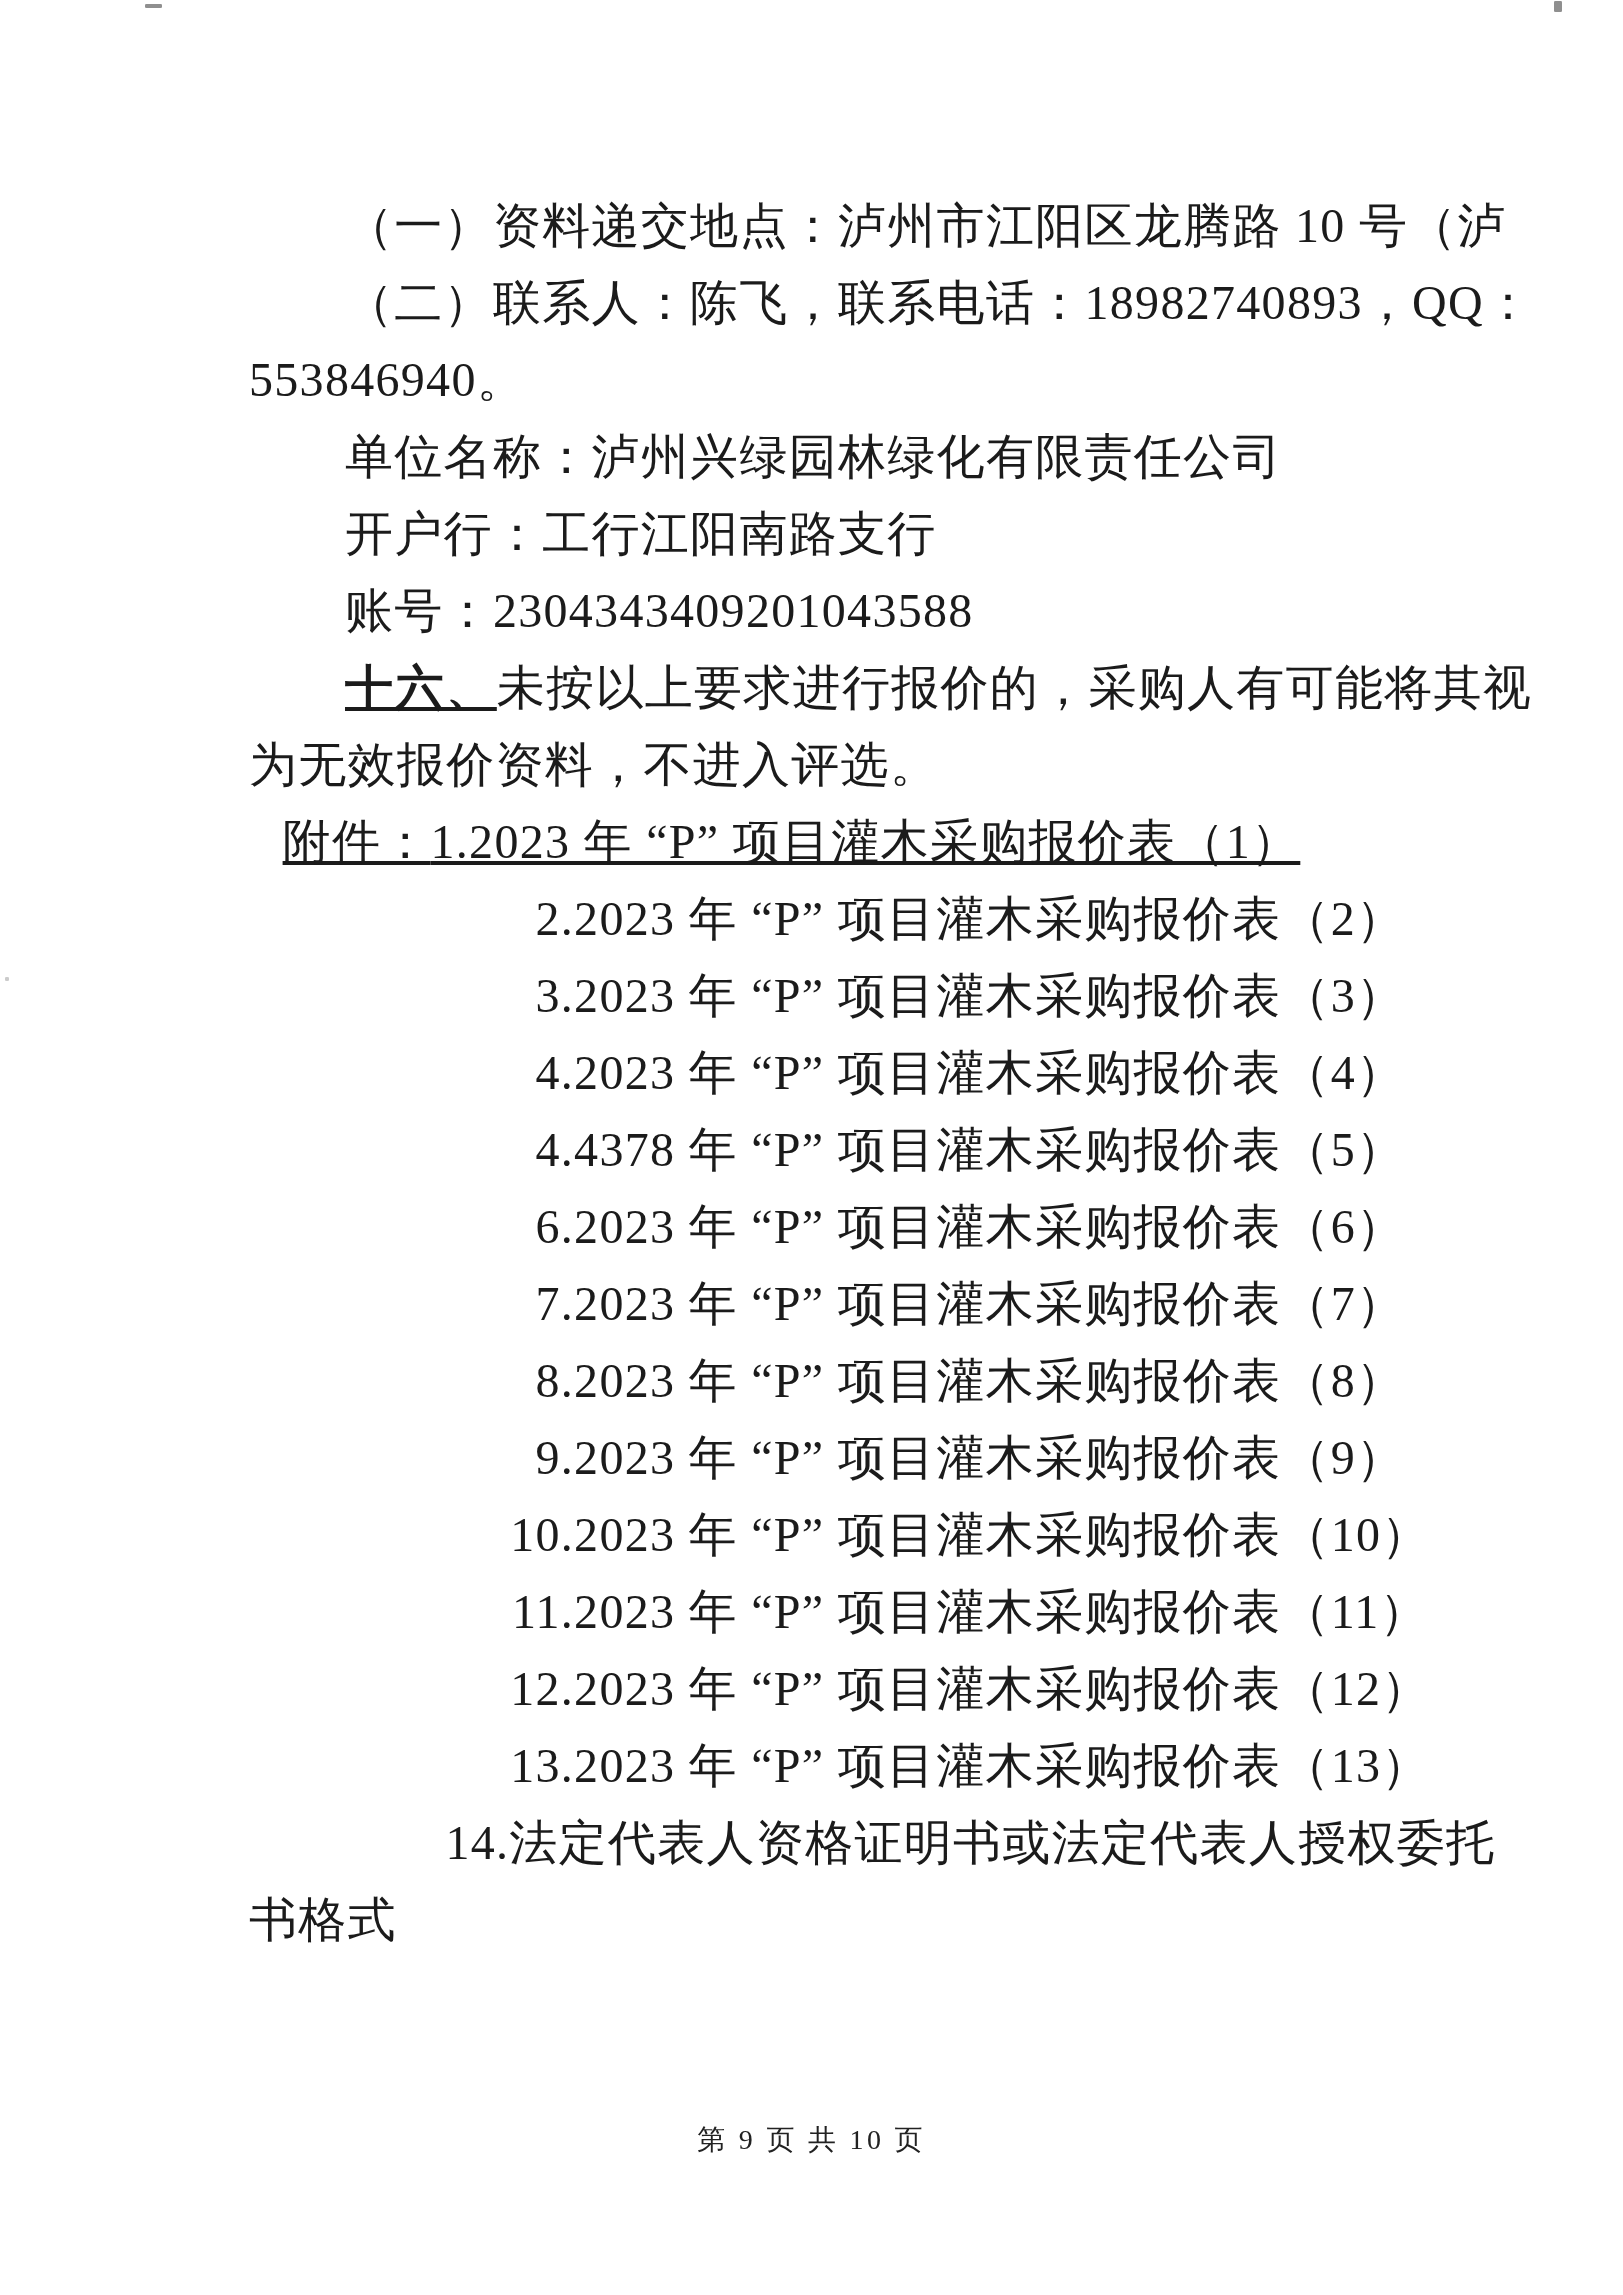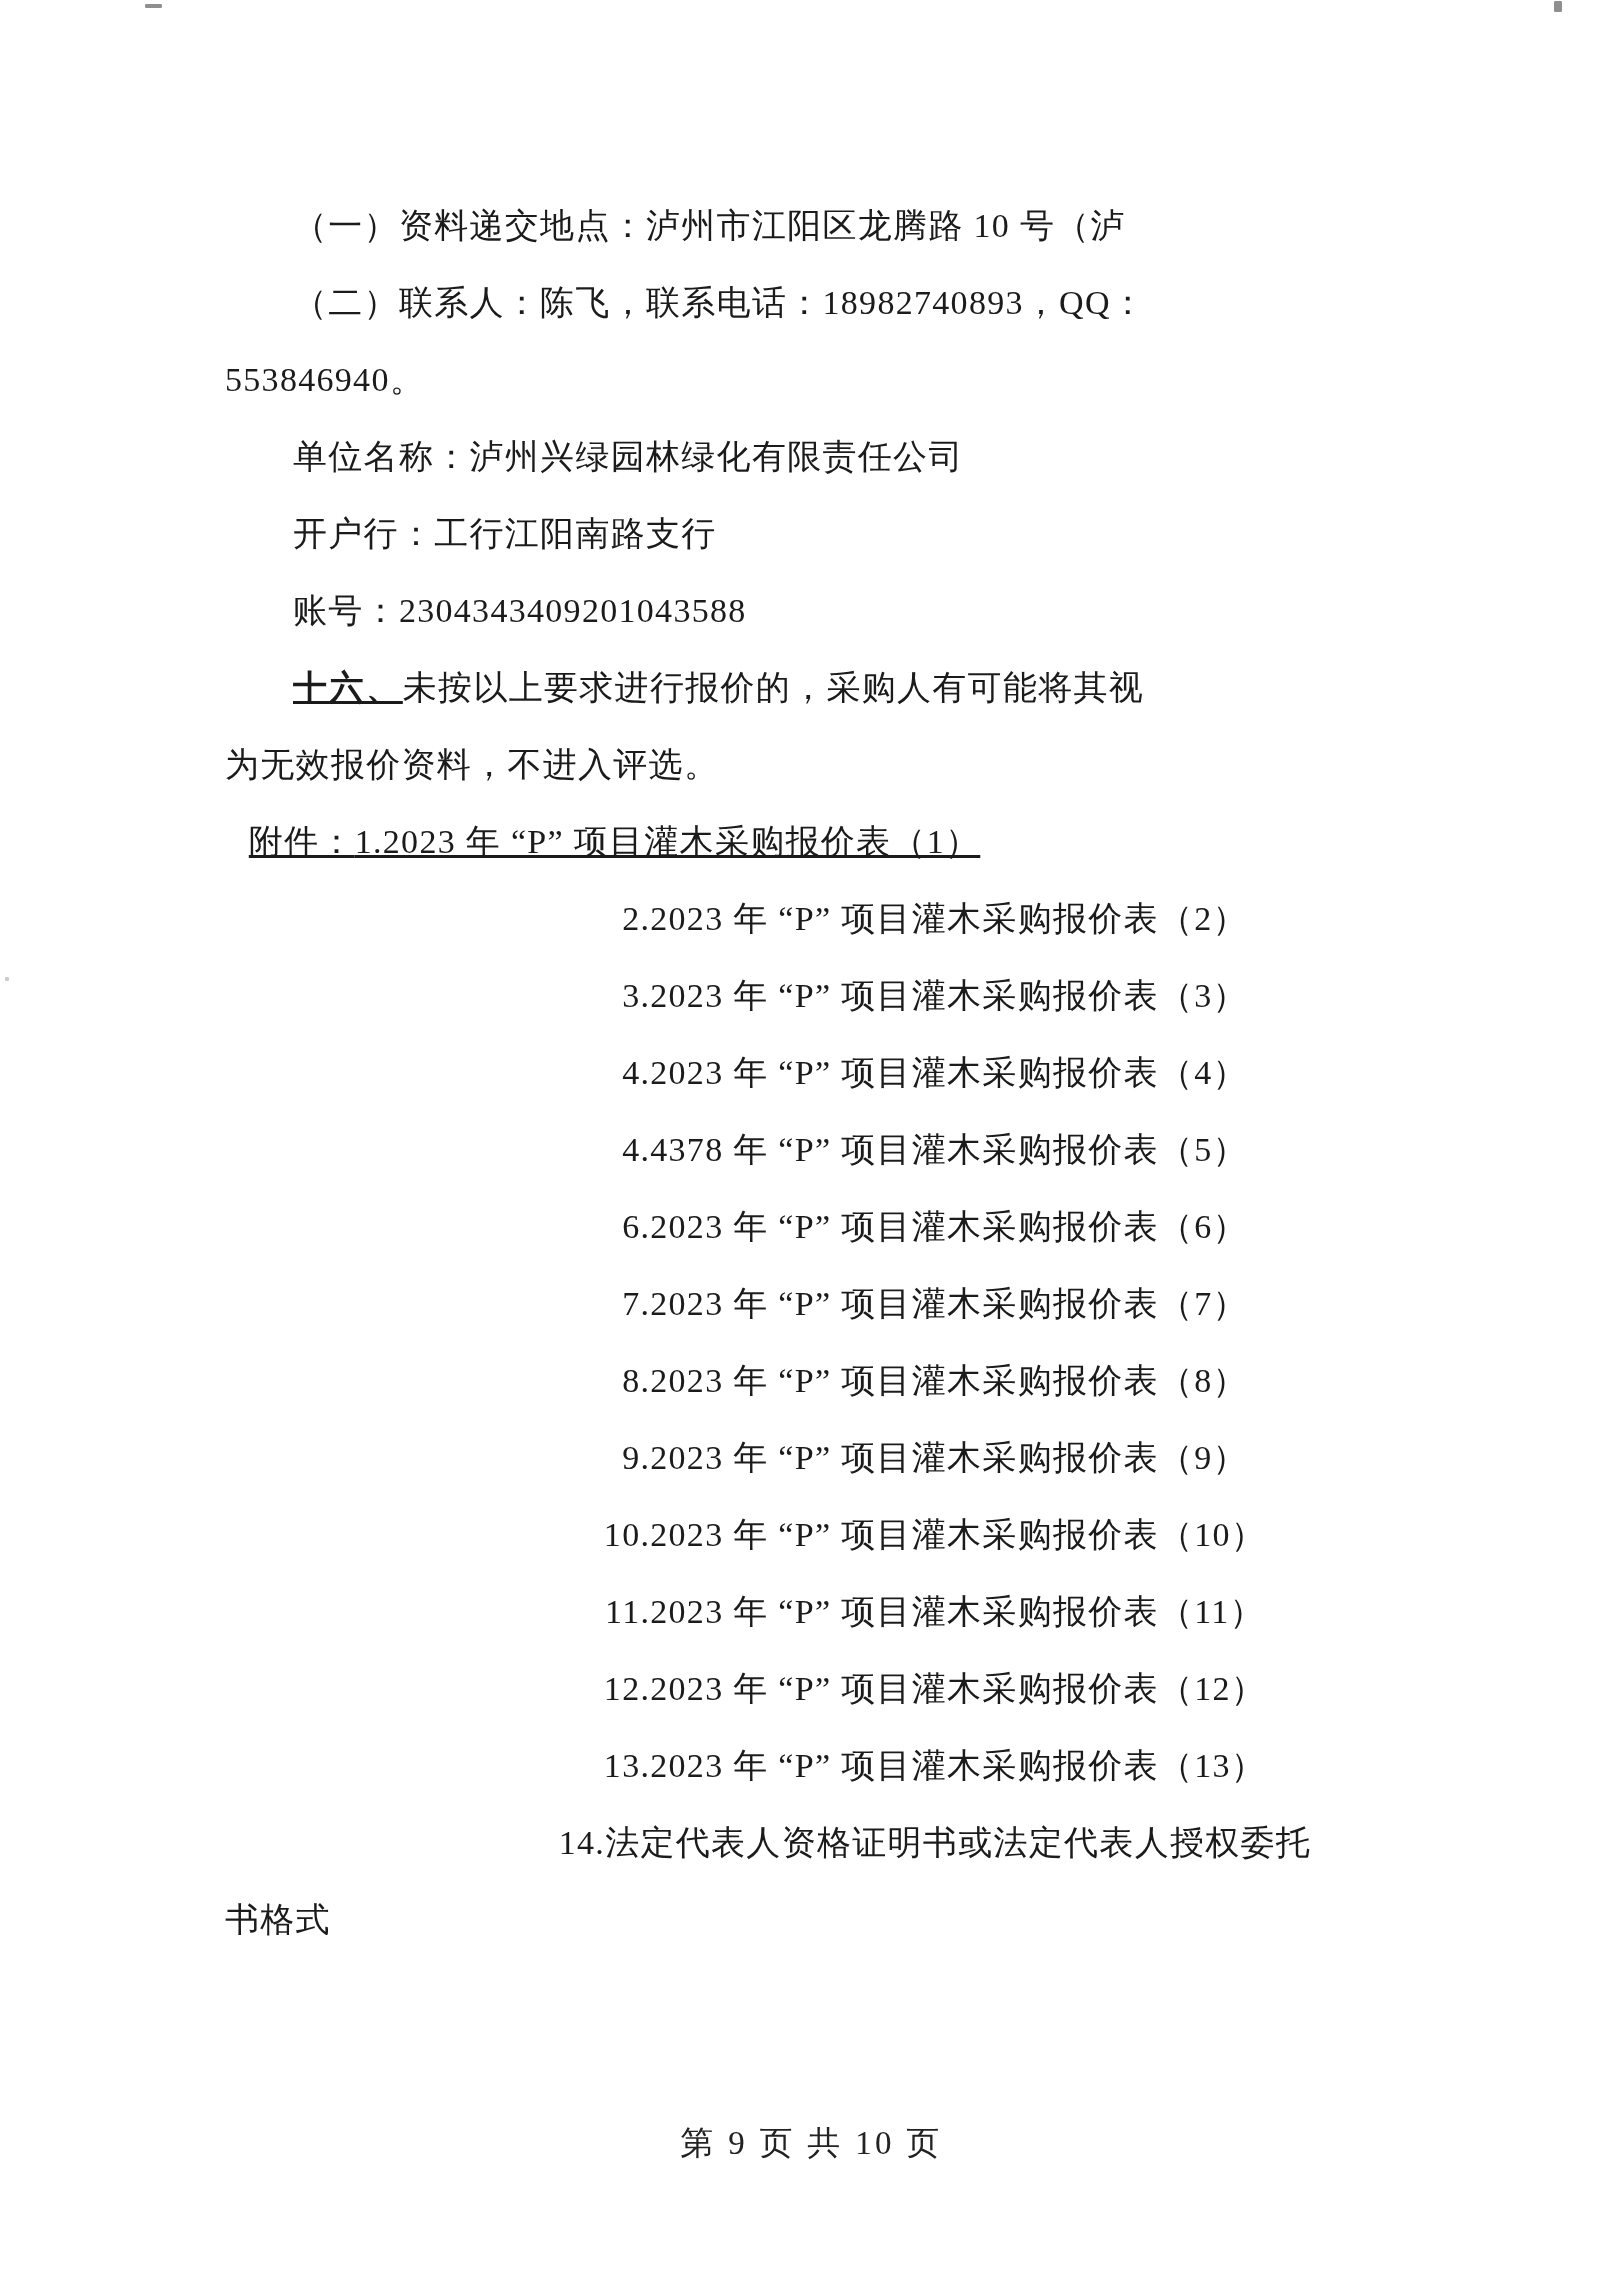--- a/index.html
+++ b/index.html
@@ -13,22 +13,22 @@
   }
   .page{position:absolute;inset:0;background:#fff;}
   
   .speck{position:absolute;background:#6a6a6a;border-radius:1.3px;opacity:.75;}
   .speck.a{left:145px;top:3.9px;width:17px;height:4.6px;}
   .speck.b{left:1554px;top:1.3px;width:7.9px;height:10.5px;}
   .speck.c{left:5.2px;top:977px;width:3.9px;height:3.9px;opacity:.35;}
 
   .content{
     position:absolute;
-    left:225px;top:187px;right:92px;
-    font-size:34px;
+    left:249px;top:187px;right:92px;
+    font-size:48px;
     line-height:77px;
     letter-spacing:1.3px;
   }
   .line{white-space:nowrap;}
   .indent-2{text-indent:2em;}
   .attach-first{text-indent:0.7em;text-decoration:underline;}
   .attach-item{text-indent:3.35em;text-align:center;}
   .heading{
     font-family:"Liberation Sans","DejaVu Sans",sans-serif;
     font-weight:bold;
@@ -38,21 +38,21 @@
     font-family:"Liberation Sans","DejaVu Sans",sans-serif;
     font-weight:bold;
     letter-spacing:2.6px;
     text-decoration:underline;
   }
   .footer{
     position:absolute;
     left:0;right:0;
     top:2121px;
     text-align:center;
-    font-size:33px;
+    font-size:28px;
     letter-spacing:3.3px;
     color:#222;
   }
 </style>
 </head>
 <body>
 
 <div class="page">
 
   <span class="speck a"></span>

